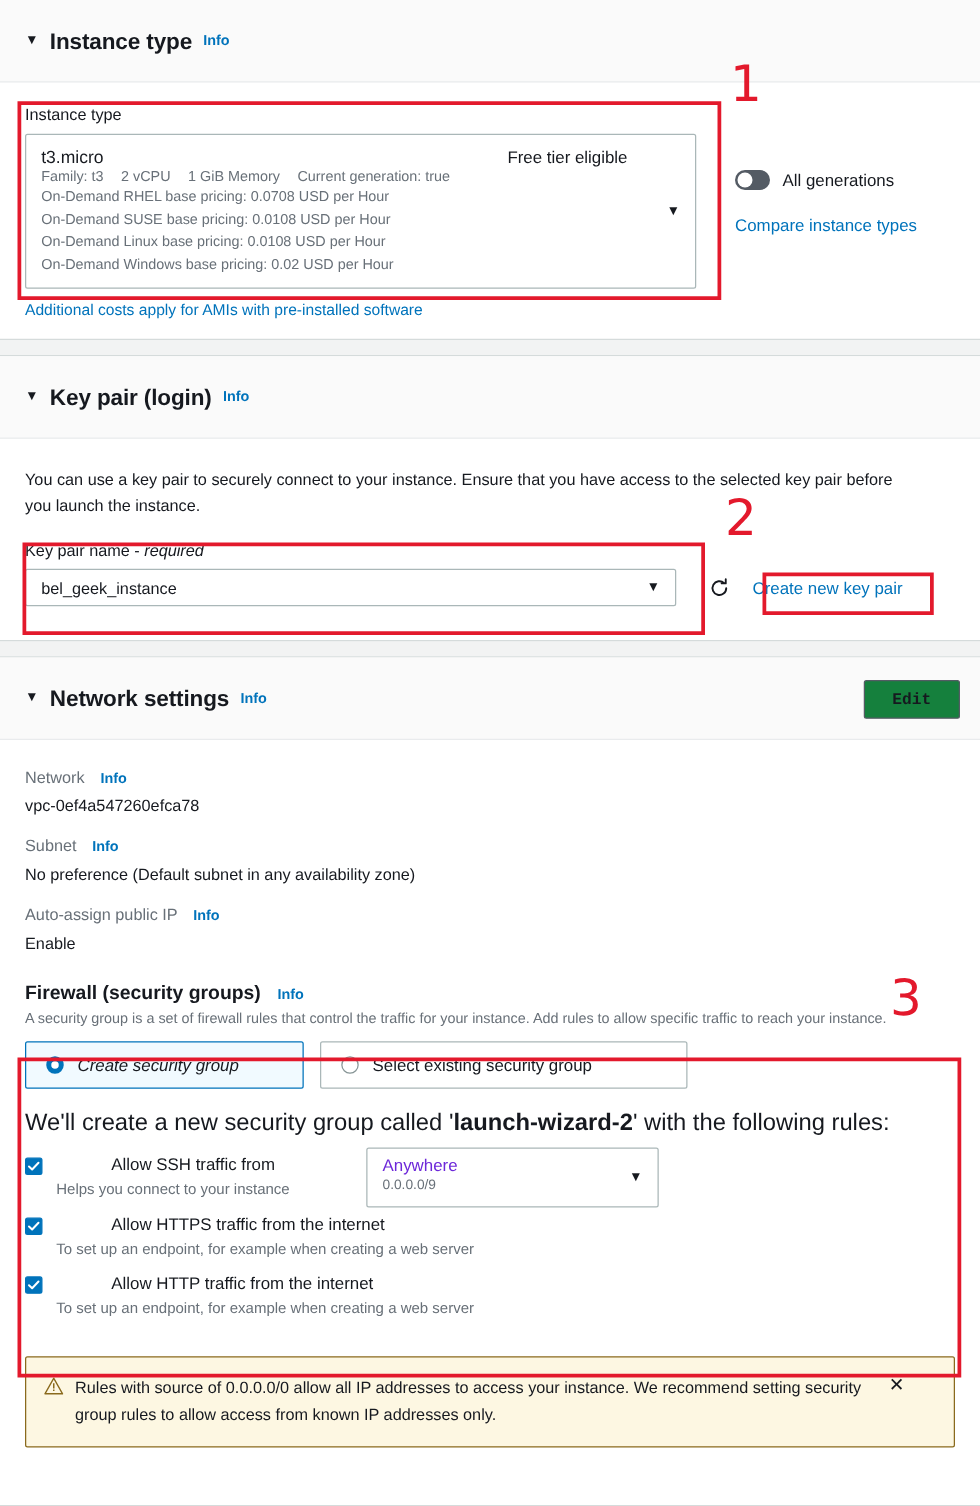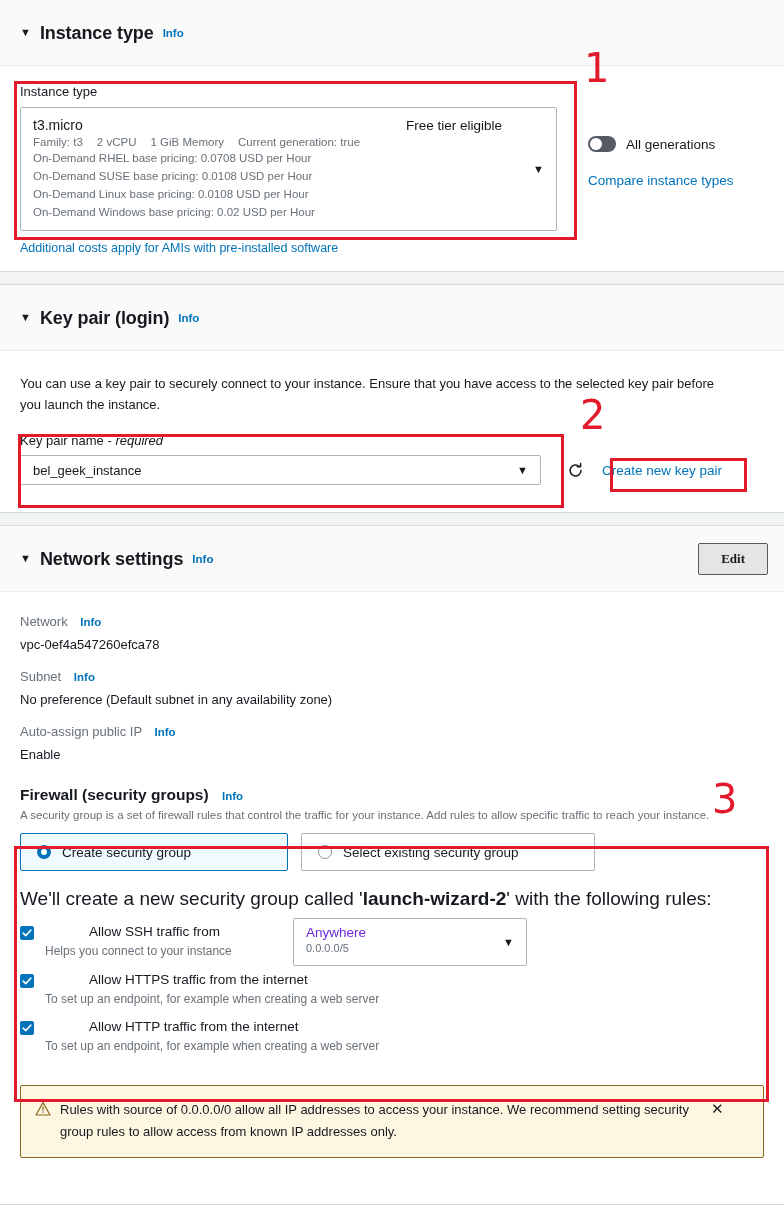--- a/index.html
+++ b/index.html
@@ -207,28 +207,28 @@
     font-size: 13.5px;
     text-decoration: none;
     margin-left: 18px;
     cursor: pointer;
   }
 
   
   .edit-btn {
     margin-left: auto;
     border: 1px solid #545b64;
-    background: #e5e5e5;
+    background: #15803d;
     border-radius: 2px;
     color: #16191f;
     font-size: 13px;
     font-weight: bold;
     padding: 7px 22px;
     cursor: pointer;
-    font-family: Liberation Serif, serif;
+    font-family: Liberation Mono, monospace;
   }
   .ns-key {
     font-size: 13px;
     color: #687078;
     margin-top: 17px;
   }
   .ns-key:first-child { margin-top: 0; }
   .ns-val {
     font-size: 13px;
     color: #16191f;
@@ -263,21 +263,21 @@
     padding: 0 16px;
     font-size: 13.5px;
     box-sizing: border-box;
     cursor: pointer;
     background: #fff;
   }
   .seg.selected {
     border-color: #0073bb;
     background: #f1faff;
   }
-  .seg.w1 { width: 268px; }
+  .seg.w1 { width: 223px; font-style: italic; }
   .seg.w2 { width: 294px; }
   .radio {
     width: 14px;
     height: 14px;
     border-radius: 50%;
     border: 1px solid #879596;
     background: #fff;
     flex: none;
     margin-right: 11px;
     box-sizing: border-box;
@@ -512,21 +512,21 @@
         <span class="cbx">
           <svg width="10" height="10" viewBox="0 0 10 10">
               <path d="M1.2 5.2 L3.7 7.6 L8.8 2.2" stroke="#ffffff" stroke-width="1.6" fill="none" stroke-linecap="round" stroke-linejoin="round"></path>
             </svg>
         </span>
         <span class="rule-label">Allow SSH traffic from</span>
       </div>
       <div class="rule-sub">Helps you connect to your instance</div>
       <div class="src-select">
         <div class="src-main">Anywhere</div>
-        <div class="src-sub">0.0.0.0/5</div>
+        <div class="src-sub">0.0.0.0/9</div>
         <span class="dd-caret">▼</span>
       </div>
     </div>
 
     <div class="rule" style="margin-top:14px;">
       <div class="rule-main">
         <span class="cbx">
           <svg width="10" height="10" viewBox="0 0 10 10">
               <path d="M1.2 5.2 L3.7 7.6 L8.8 2.2" stroke="#ffffff" stroke-width="1.6" fill="none" stroke-linecap="round" stroke-linejoin="round"></path>
             </svg>

